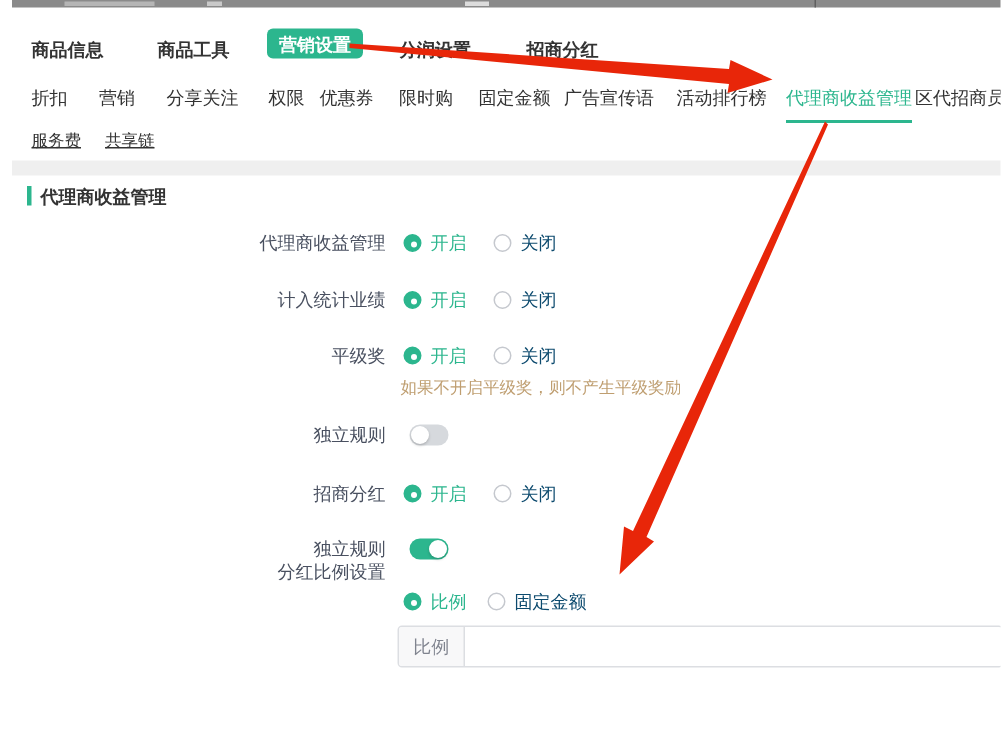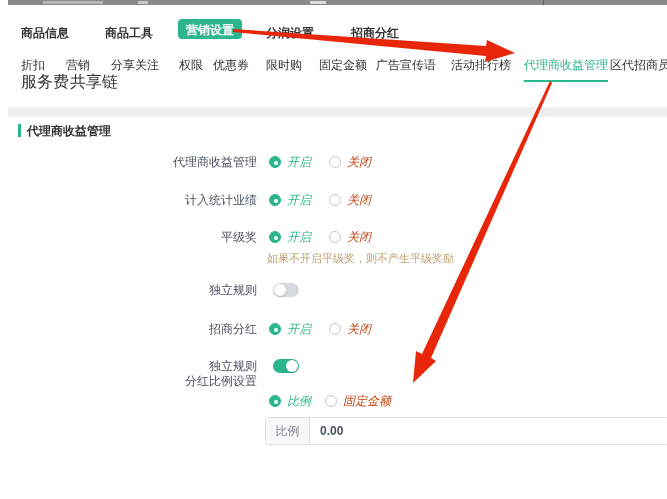--- a/index.html
+++ b/index.html
@@ -13,37 +13,37 @@
   .frag.f1 { left:35px; width:60px; }
   .frag.f2 { left:130px; width:10px; background:#c9c9c9; }
   .frag.f3 { left:302px; width:16px; background:#dcdcdc; }
   .frag.f4 { left:535px; width:1px; top:0; height:5px; background:#5f5f5f; }
 
   
   .ptab { position:absolute; top:25px; font-size:12px; font-weight:bold; color:#333; white-space:nowrap; cursor:pointer; }
   .ptab-btn { position:absolute; top:19px; height:20px; line-height:22px; padding:0 8px; background:#2cb68e; color:#fff; font-size:12px; font-weight:bold; border-radius:4px; white-space:nowrap; cursor:pointer; }
   .stab { position:absolute; top:57px; font-size:12px; color:#333; white-space:nowrap; cursor:pointer; }
   .stab.active { color:#2cb68e; padding-bottom:6px; border-bottom:2px solid #2cb68e; }
-  .ttab { position:absolute; top:72px; font-size:16px; color:#333; white-space:nowrap; cursor:pointer; }
+  .ttab { position:absolute; top:86px; font-size:11px; color:#333; white-space:nowrap; cursor:pointer;text-decoration:underline; }
 
   .band { position:absolute; left:0; top:107px; width:667px; height:10px; background:#efefef; }
 
   
   .sec-bar { position:absolute; left:10px; top:124px; width:3px; height:13px; background:#2cb68e; }
   .sec-title { position:absolute; left:19px; top:123px; font-size:12px; font-weight:bold; color:#333; }
 
   
   .flabel { position:absolute; right:410px; font-size:12px; color:#495060; white-space:nowrap; }
-  .fctrl { position:absolute; left:261px; height:16px; display:flex; align-items:center;font-style:italic; }
+  .fctrl { position:absolute; left:261px; height:16px; display:flex; align-items:center; }
   .radio { width:12px; height:12px; border-radius:50%; border:1px solid #c5c8ce; background:#fff; display:inline-block; position:relative; cursor:pointer; flex:none; }
   .radio.checked { background:#2cb68e; border-color:#2cb68e; }
   .radio.checked::after { content:""; position:absolute; left:4px; top:4px; width:4px; height:4px; border-radius:50%; background:#fff; }
   .opt-label { margin-left:6px; font-size:12px; white-space:nowrap; }
   .opt-label.on { color:#2cb68e; }
-  .opt-label.off { color:#c2410c; }
+  .opt-label.off { color:#0c4a6e; }
   .opt2 { margin-left:18px; }
   .hint { position:absolute; left:259px; top:251px; font-size:11px; color:#bf9e70; white-space:nowrap; }
   .switch { width:26px; height:14px; border-radius:8px; background:#d6d9dd; position:relative; cursor:pointer; flex:none; }
   .switch::after { content:""; position:absolute; width:12px; height:12px; border-radius:50%; background:#fff; top:1px; left:1px; box-shadow:0 1px 2px rgba(0,0,0,.2); }
   .switch.on { background:#2cb68e; }
   .switch.on::after { left:13px; }
 
   .input-group { position:absolute; left:257px; top:417px; width:404px; height:28px; border:1px solid #dcdee2; border-radius:3px; display:flex; overflow:hidden; background:#fff; }
   .prefix { width:44px; background:#f8f8f9; border-right:1px solid #dcdee2; color:#80848f; font-size:12px; display:flex; align-items:center; justify-content:center; flex:none; }
   .ivalue { flex:1; border:none; outline:none; padding-left:10px; font-size:12px; font-weight:bold; color:#495060; background:#fff; font-family:"Liberation Sans","DejaVu Sans",sans-serif; }
@@ -134,21 +134,20 @@
   <div class="flabel" style="top:373px">分红比例设置</div>
   <div class="fctrl" style="top:393px">
     <span class="radio checked"></span>
     <span class="opt-label on">比例</span>
     <span class="radio" style="margin-left:14px"></span>
     <span class="opt-label off">固定金额</span>
   </div>
 
   <div class="input-group">
     <div class="prefix">比例</div>
-    <input class="ivalue" type="text" value="0.00" style="">
   </div>
 
   <svg class="arrows" viewBox="0 0 667 499">
     <polygon points="225,29 478,46 479,40 507,53 477,62 478,56 225,32" fill="#e82609"></polygon>
     <polygon points="542,81 414,354 408,351 405,383 428,361 423,358 544,83" fill="#e82609"></polygon>
   </svg>
 
 </div>
 
 </body></html>

